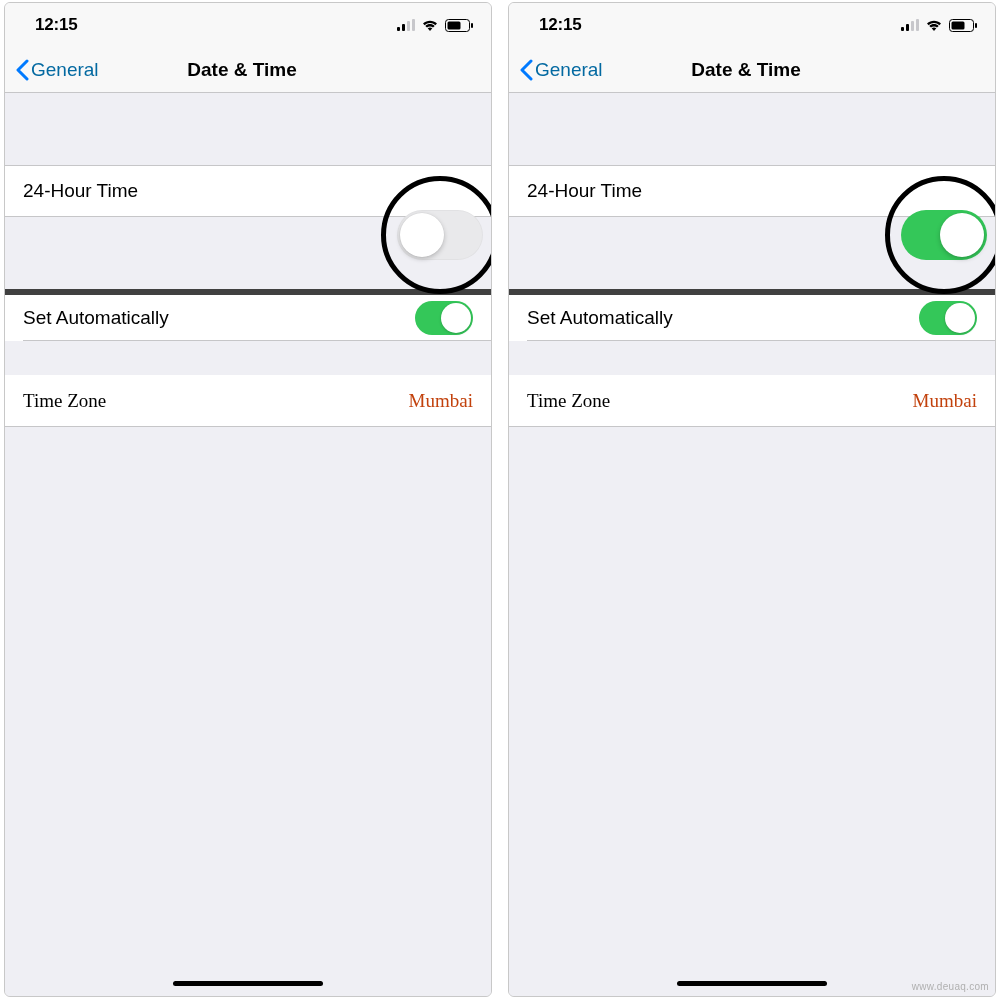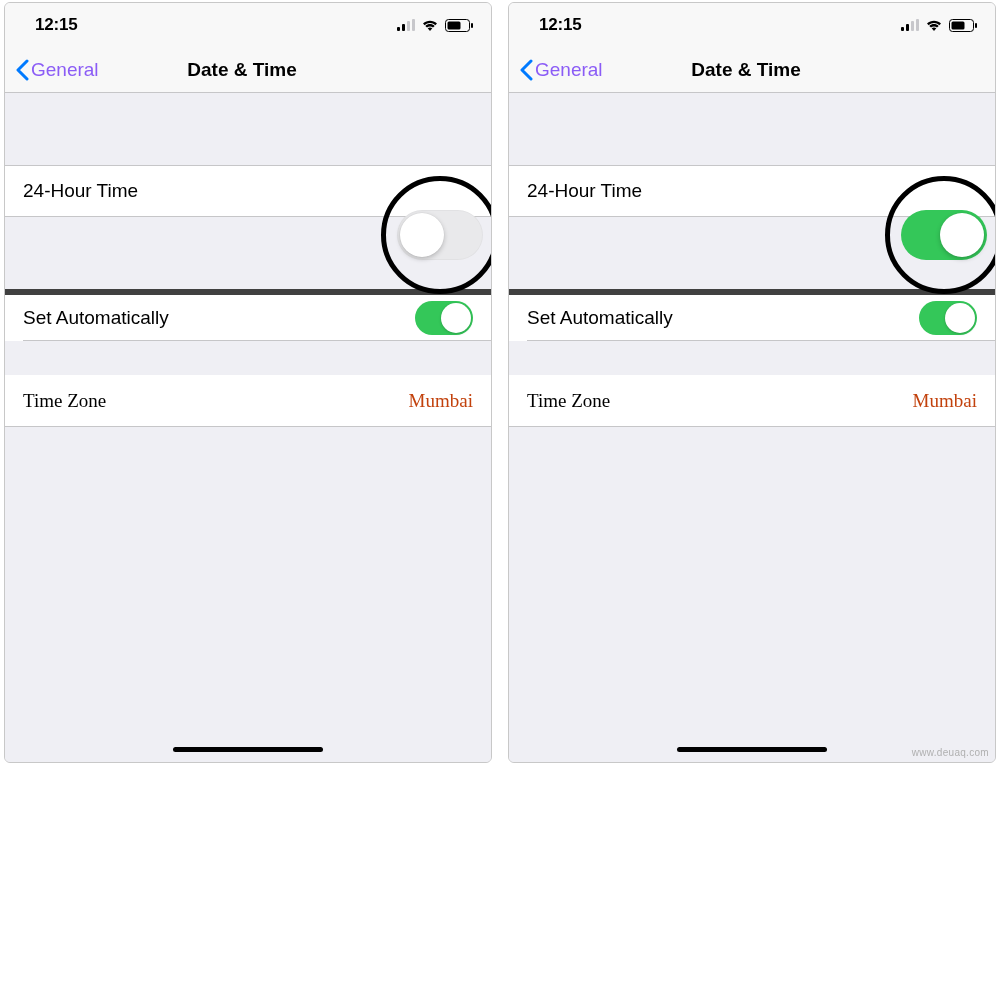--- a/index.html
+++ b/index.html
@@ -8,21 +8,21 @@
     background: #fff;
     width: 1000px;
     height: 1001px;
     display: flex;
     gap: 16px;
     padding: 2px 4px;
   }
   .phone {
     position: relative;
     width: 488px;
-    height: 761px;
+    height: 995px;
     background: #efeff4;
     border: 1px solid #c8c8c8;
     border-radius: 6px;
     overflow: hidden;
     display: flex;
     flex-direction: column;
   }
   
   .status-bar {
     height: 44px;
@@ -49,21 +49,21 @@
     height: 46px;
     background: #f8f8f8;
     border-bottom: 1px solid #c6c6c8;
     display: flex;
     align-items: center;
     position: relative;
     padding: 0 10px;
   }
   .back-btn {
     display: flex;
-    color: #8b5cf6;
+    color: #0369a1;
     font-size: 19px;
     gap: 2px;
     z-index: 2;
   }
   .back-chevron svg { display: block; }
   .nav-title {
     position: absolute;
     left: 0; right: 12px;
     text-align: center;
     font-size: 19px;

